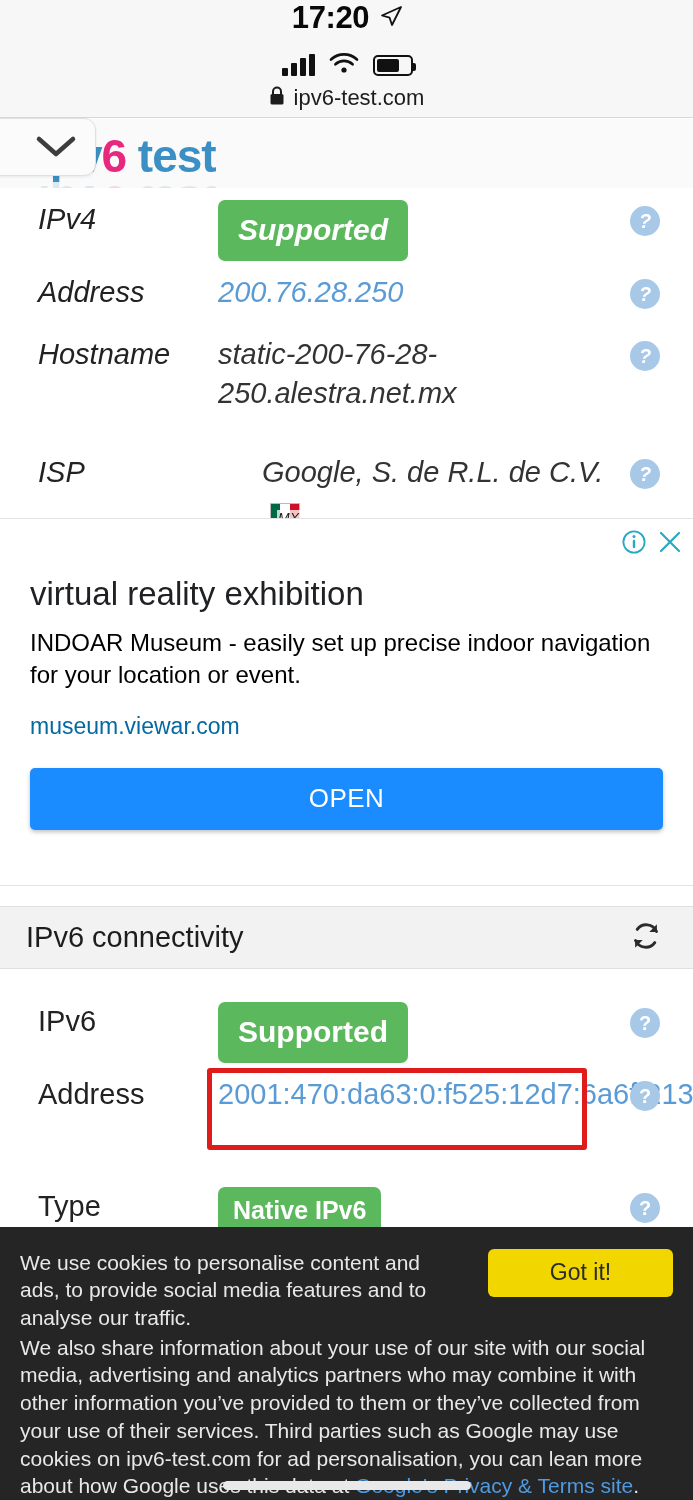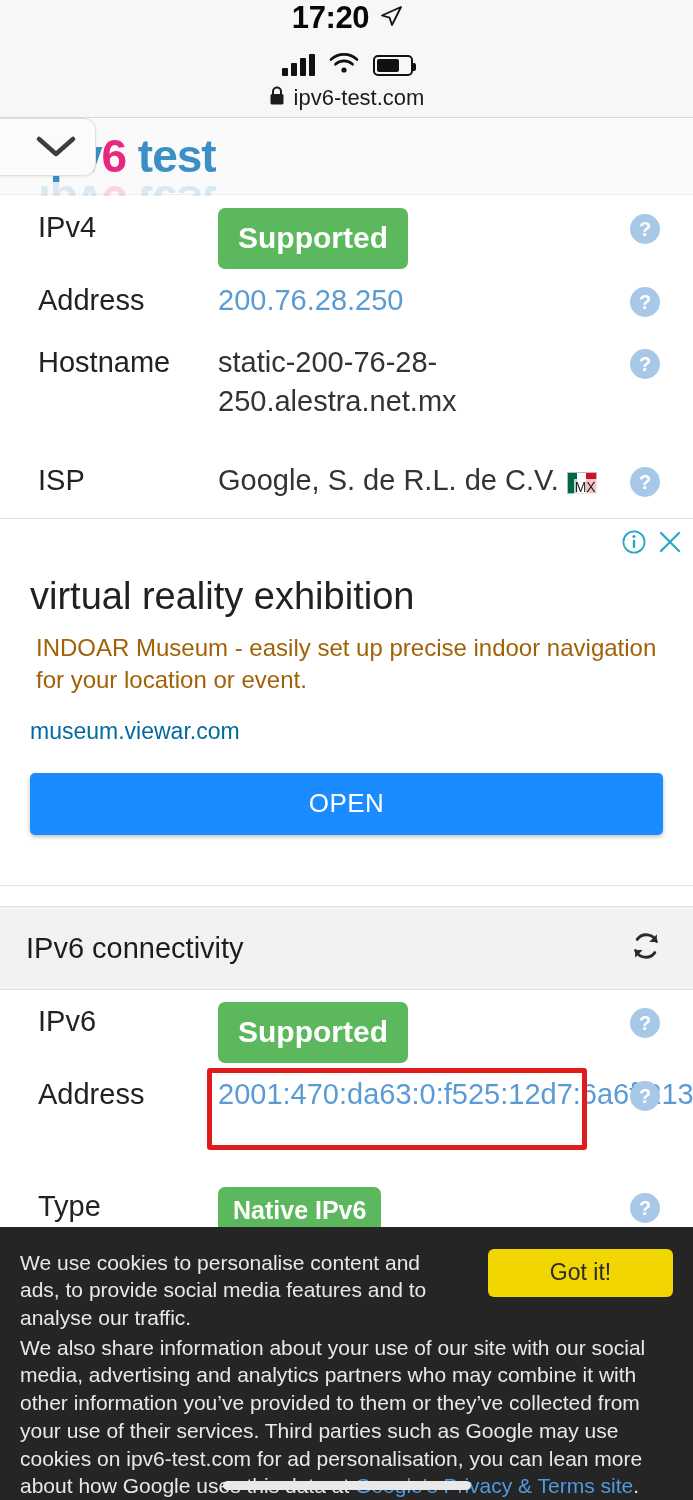--- a/index.html
+++ b/index.html
@@ -169,35 +169,35 @@
   .ad {
     position: absolute; left: 0; width: 693px;
     background:#fff;
     border-top: 1px solid #e3e3e3;
     border-bottom: 1px solid #e3e3e3;
   }
   .ad-icons {
     position:absolute; right: 10px; top: 10px;
     display:flex; align-items:center; gap: 10px;
   }
-  .ad-title { font-size: 38px; color:#202124; padding: 56px 18px 0 30px; }
+  .ad-title { font-size: 33px; color:#202124; padding: 56px 18px 0 30px; }
   .ad-sub { font-size: 27px; color:#202124; font-weight:600; padding: 16px 30px 0 30px; }
-  .ad-desc { font-size: 24px; color:#a16207; line-height:1.33; padding: 14px 30px 0 30px; margin-left: 6px; }
+  .ad-desc { font-size: 24px; color:#000000; line-height:1.33; padding: 14px 30px 0 30px; }
   .ad-url { font-size: 23px; color:#0369a1; padding: 22px 30px 0 30px; }
   .ad-cta {
     margin: 28px 30px 26px 30px;
     height: 62px; background:#1a8cff; color:#fff;
     border-radius: 5px; display:flex; align-items:center; justify-content:center;
     font-size: 26px; letter-spacing:.5px;
     box-shadow: 0 2px 4px rgba(0,0,0,.25);
   }
 
   
   .sect {
-    position:absolute; left:0; width:693px; height:84px;
+    position:absolute; left:0; width:693px; height:63px;
     background:#f2f2f2;
     border-top:1px solid #e0e0e0;
     border-bottom:1px solid #e0e0e0;
     display:flex; align-items:center; justify-content:space-between;
     padding: 0 30px 0 26px;
   }
   .sect-title { font-size: 29px; color:#1d1d1d; }
 
   
   .redbox {
@@ -290,21 +290,21 @@
   </div>
 
   <div class="chev-pill">
     <span>
       <svg width="42" height="26" viewBox="0 0 42 26">
           <path d="M4 5 21 20 38 5" fill="none" stroke="#3d3d3d" stroke-width="4.5" stroke-linecap="round" stroke-linejoin="round"></path>
         </svg>
     </span>
   </div>
 
-  <div class="table" style="top:196px;">
+  <div class="table" style="top:188px;font-style:italic;">
 
     <div class="row" style="min-height:64px;">
       <div class="label">IPv4</div>
       <div class="value vwrap">
         <span class="badge lg">Supported</span>
       </div>
       <div class="help">?</div>
     </div>
 
     <div class="row" style="min-height:62px;">
@@ -312,21 +312,21 @@
       <div class="value link">200.76.28.250</div>
       <div class="help">?</div>
     </div>
 
     <div class="row" style="min-height:118px;">
       <div class="label">Hostname</div>
       <div class="value">static-200-76-28-250.alestra.net.mx</div>
       <div class="help">?</div>
     </div>
 
-    <div class="row" style="min-height:62px;">
+    <div class="row" style="min-height:62px;gap:44px;">
       <div class="label">ISP</div>
       <div class="value">
         <span>Google, S. de R.L. de C.V.</span><span class="flag"><span class="s1"></span><span class="s2"></span><span class="s3"></span><span class="mx">MX</span></span>
       </div>
       <div class="help">?</div>
     </div>
 
   </div>
 
   <div class="ad" style="top:518px; height:368px;">

